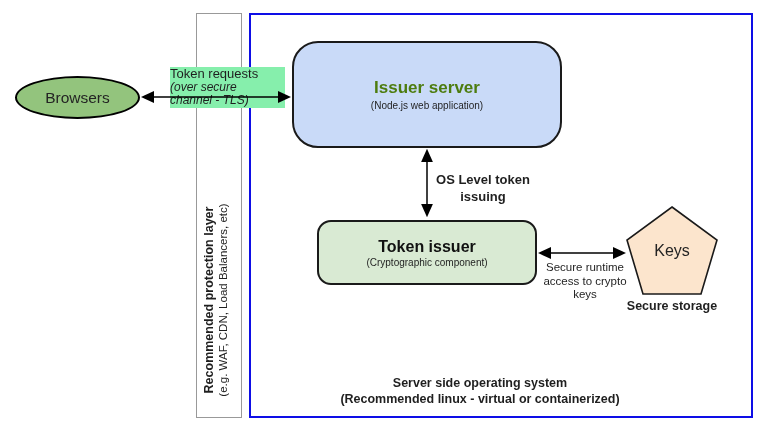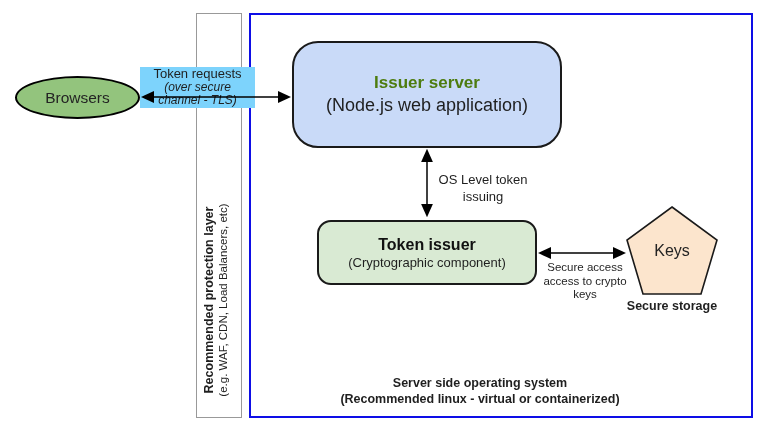--- a/index.html
+++ b/index.html
@@ -33,36 +33,36 @@
     background:var(--browsers-fill,#93c47d);border:2px solid #000;box-sizing:border-box;
     display:flex;align-items:center;justify-content:center;font-size:15.5px;color:#242424;
   }
   
   #issuer-box{
     left:292px;top:41px;width:270px;height:107px;border-radius:26px;
     background:var(--issuer-fill,#c9daf8);border:2px solid #1a1a1a;box-sizing:border-box;
     display:flex;flex-direction:column;align-items:center;justify-content:center;text-align:center;
   }
   #issuer-box .t1{font-weight:bold;font-size:17px;color:#4d7c0f;}
-  #issuer-box .t2{font-size:18px;margin-top:2px;}
+  #issuer-box .t2{font-size:10px;margin-top:2px;}
   
   #token-box{
     left:317px;top:220px;width:220px;height:65px;border-radius:14px;
     background:var(--token-issuer-fill,#d9ead3);border:2px solid #1a1a1a;box-sizing:border-box;
     display:flex;flex-direction:column;align-items:center;justify-content:center;text-align:right;
   }
   #token-box .t1{font-weight:bold;font-size:16px;color:#111;}
-  #token-box .t2{font-size:13px;margin-top:1px;}
+  #token-box .t2{font-size:10px;margin-top:1px;}
   
   #lbl-token-requests{
-    left:140px;top:67px;width:115px;text-align:center;background:#7dd3fc;line-height:1.1;z-index:3;
+    left:170px;top:67px;width:115px;background:#86efac;line-height:1.1;z-index:3;
   }
   #lbl-token-requests .t1{font-size:13px;display:block;}
   #lbl-token-requests .t2{font-size:12px;font-style:italic;display:block;}
-  #lbl-os-level{left:433px;top:172px;width:100px;text-align:center;font-size:13px;line-height:1.3;}
+  #lbl-os-level{left:433px;top:172px;width:100px;text-align:center;font-size:13px;line-height:1.3;font-weight:bold;}
   #lbl-secure-runtime{left:530px;top:261px;width:110px;text-align:center;font-size:11.5px;line-height:1.18;}
   #lbl-keys{left:632px;top:242px;width:80px;text-align:center;font-size:16px;color:#242424;z-index:6;}
   #lbl-secure-storage{left:612px;top:299px;width:120px;text-align:center;font-size:12.5px;font-weight:bold;z-index:6;}
   
   #overlay{left:0;top:0;width:767px;height:431px;z-index:5;pointer-events:none;}
   .lbl{z-index:4;}
 </style>
 </head>
 <body>
 
@@ -98,21 +98,21 @@
   <div class="abs" id="token-box">
     <span class="t1">Token issuer</span>
     <span class="t2">(Cryptographic component)</span>
   </div>
 
   <div class="abs lbl" id="lbl-os-level">
     <span>OS Level token</span><br>
     <span>issuing</span>
   </div>
   <div class="abs lbl" id="lbl-secure-runtime">
-    <span>Secure access</span><br>
+    <span>Secure runtime</span><br>
     <span>access to crypto</span><br>
     <span>keys</span>
   </div>
 
   <svg class="abs" id="overlay" viewBox="0 0 767 431" xmlns="http://www.w3.org/2000/svg">
     <defs>
       <marker id="ah" markerWidth="9" markerHeight="8" refX="7.5" refY="4" orient="auto-start-reverse">
         <path d="M0,0 L9,4 L0,8 z" fill="#000"></path>
       </marker>
     </defs>

